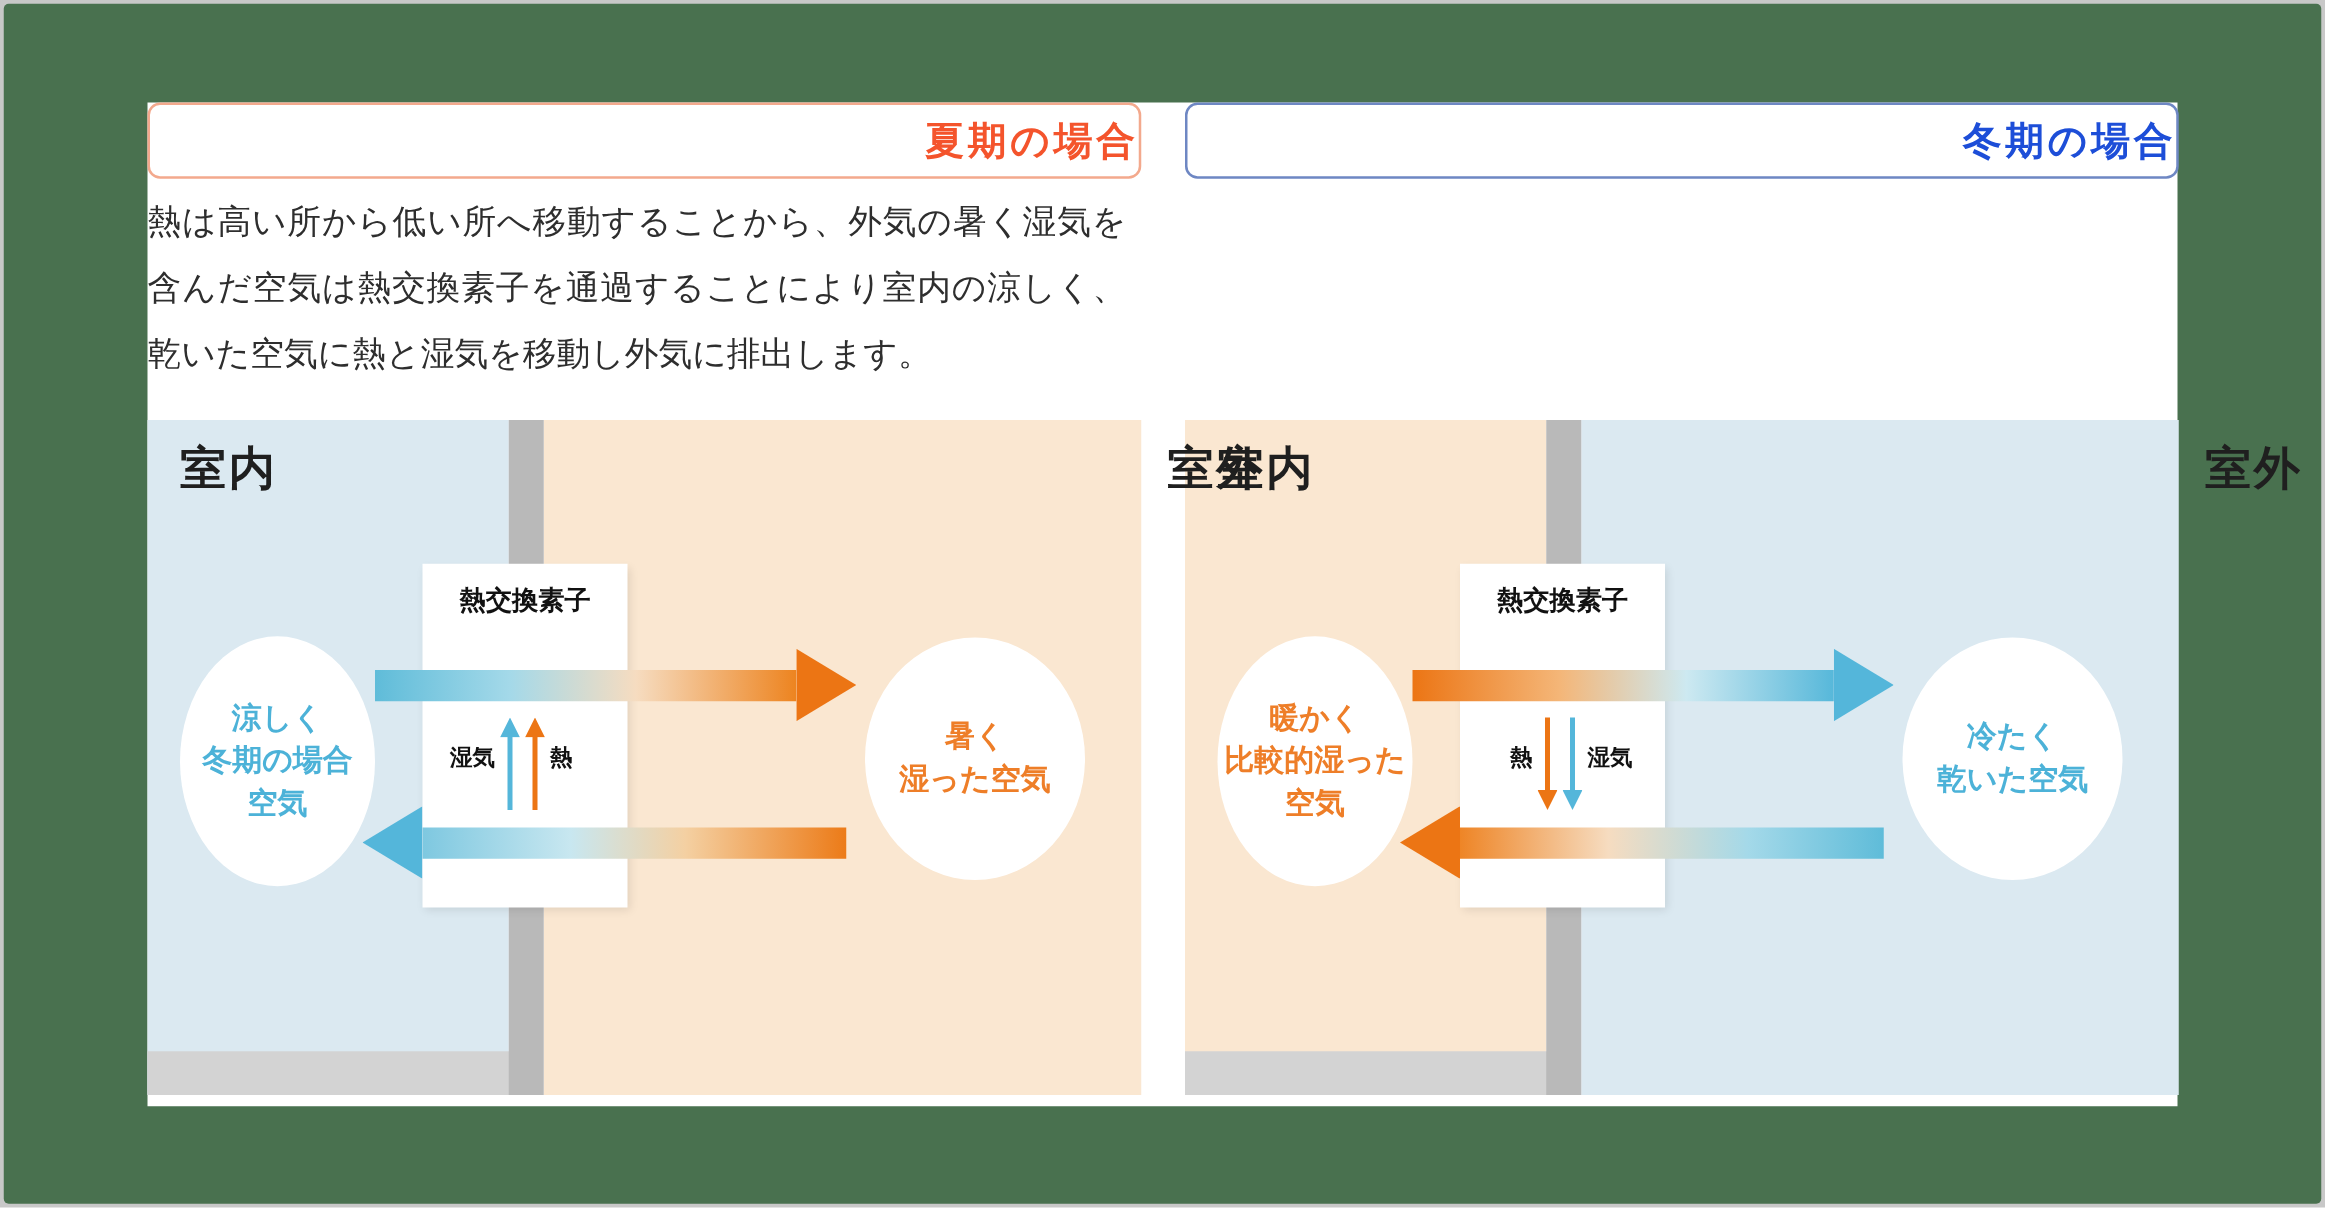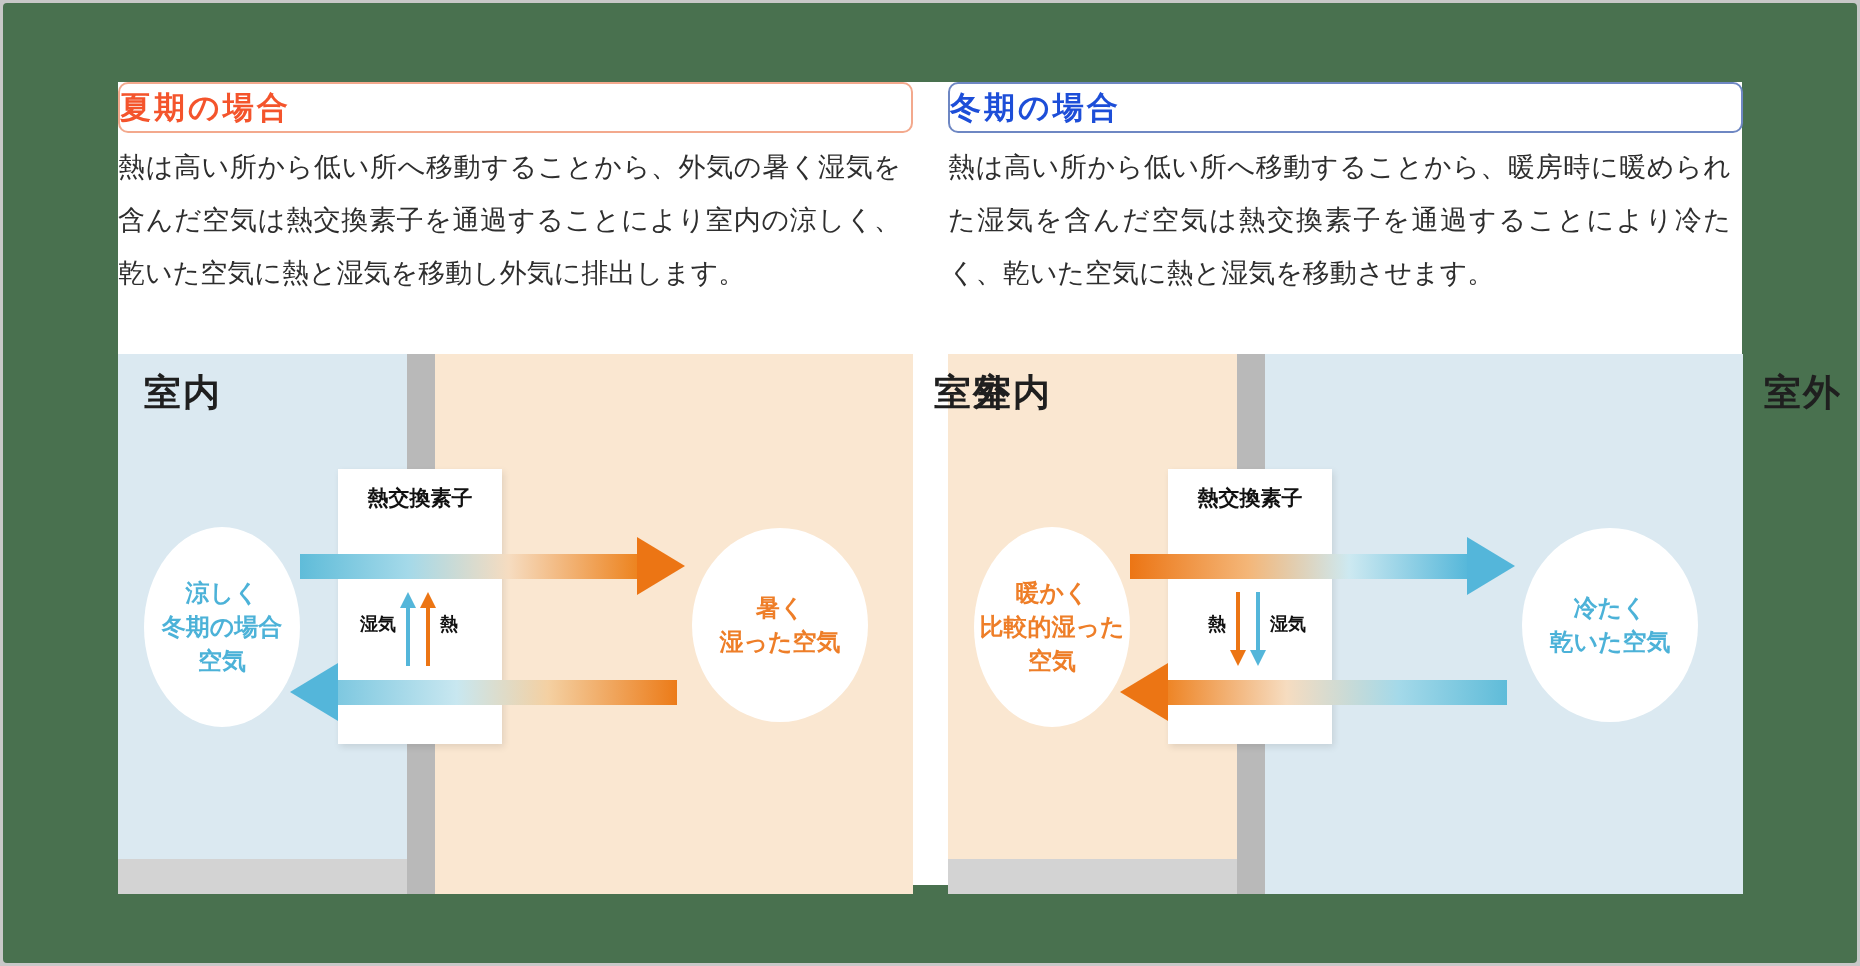--- a/index.html
+++ b/index.html
@@ -11,33 +11,33 @@
     overflow:hidden;
   }
   .bg{position:absolute;inset:3px;background:#49714f;border-radius:4px;}
   .content{position:absolute;left:118px;top:82px;width:1624px;height:803px;background:#ffffff;}
 
   .panel{position:absolute;top:0;width:795px;height:803px;}
   #panel-summer{left:0;}
   #panel-winter{left:830px;}
 
   .title-box{
-    box-sizing:border-box;height:51px;width:795px;
+    box-sizing:border-box;height:61px;width:795px;
     border:2px solid #999;border-radius:10px;background:#fff;
-    display:flex;align-items:center;justify-content:flex-start;
+    display:flex;align-items:center;justify-content:flex-end;
   }
   .title-box span{font-size:31px;font-weight:bold;letter-spacing:3px;}
 
   .desc{
     margin:8px 0 0 0;width:783px;
     font-size:27px;line-height:53px;letter-spacing:0px;
     color:#2e2e2e;text-align:justify;
   }
 
-  .diagram{position:absolute;left:0;top:272px;width:920px;height:540px;}
+  .diagram{position:absolute;left:0;top:254px;width:920px;height:540px;}
   .region{position:absolute;top:0;height:540px;}
   .region.indoor{left:0;width:289px;}
   .region.outdoor{left:317px;width:478px;}
   .floor{position:absolute;left:0;top:505px;width:300px;height:35px;background:#d3d3d3;z-index:1;}
   .wall{position:absolute;left:289px;top:0;width:28px;height:540px;background:#b9b9b9;z-index:2;}
 
   .room-label{position:absolute;z-index:5;font-size:37px;font-weight:bold;color:#1f1f1f;letter-spacing:2px;}
   .label-indoor{left:26px;top:14px;}
   .label-outdoor{right:26px;top:14px;}
 
@@ -135,21 +135,20 @@
         <div class="line" style="background-color: rgb(236, 117, 20);"></div>
       </div>
       <div class="vlabel vlabel-right">熱</div>
     </div>
   </div>
 
   <div class="panel p-winter" id="panel-winter">
     <div class="title-box" style="border-color: rgb(110, 135, 195);">
       <span style="color: #1d4ed8;">冬期の場合</span>
     </div>
-    <p class="desc">熱は高い所から低い所へ移動することから、暖房時に暖められた湿気を含んだ空気は熱交換素子を通過することにより冷たく、乾いた空気に熱と湿気を移動させます。</p>
 
     <div class="diagram">
       <div class="region indoor" style="background-color: rgb(250, 231, 209);"></div>
       <div class="region outdoor" style="background-color: rgb(219, 233, 241);"></div>
       <div class="floor"></div>
       <div class="wall"></div>
 
       <div class="room-label label-indoor">室内</div>
       <div class="room-label label-outdoor">室外</div>
 

